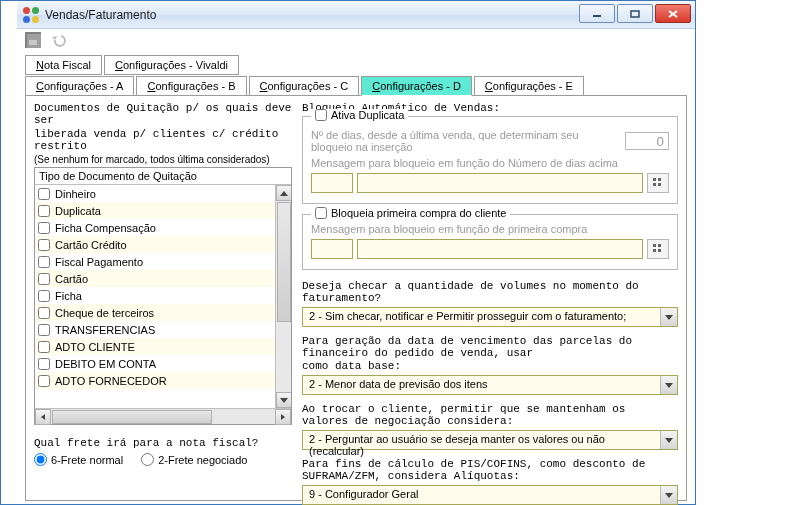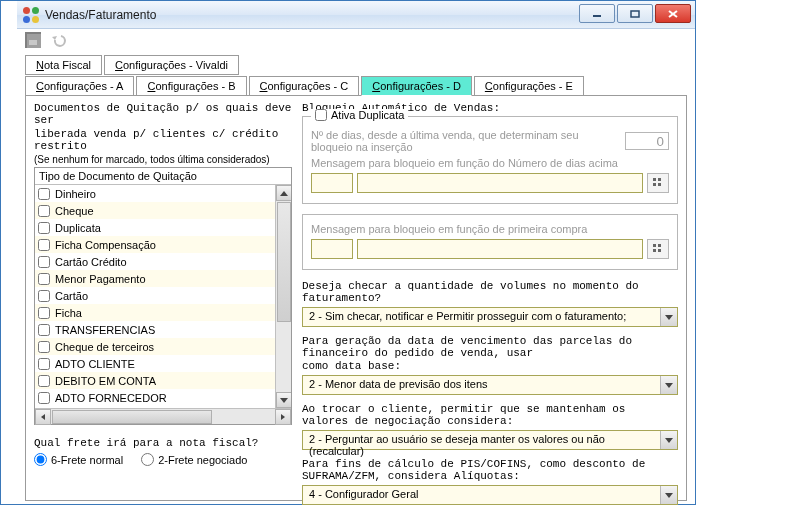--- a/index.html
+++ b/index.html
@@ -304,53 +304,49 @@
           <div class="listbox">
             <div class="listbox-header">Tipo de Documento de Quitação</div>
             <div class="listbox-body">
               <div class="listbox-items" id="list-items">
                   <div class="li-row">
                     <input type="checkbox" style="">
                     <span>Dinheiro</span>
                   </div>
                   <div class="li-row">
                     <input type="checkbox" style="">
-                    <span>Cheque</span>
-                  </div>
-                  <div class="li-row">
-                    <input type="checkbox" style="">
                     <span>Duplicata</span>
                   </div>
                   <div class="li-row">
                     <input type="checkbox" style="">
                     <span>Ficha Compensação</span>
                   </div>
                   <div class="li-row">
                     <input type="checkbox" style="">
                     <span>Cartão Crédito</span>
                   </div>
                   <div class="li-row">
                     <input type="checkbox" style="">
-                    <span>Menor Pagamento</span>
+                    <span>Fiscal Pagamento</span>
                   </div>
                   <div class="li-row">
                     <input type="checkbox" style="">
                     <span>Cartão</span>
                   </div>
                   <div class="li-row">
                     <input type="checkbox" style="">
                     <span>Ficha</span>
                   </div>
                   <div class="li-row">
                     <input type="checkbox" style="">
+                    <span>Cheque de terceiros</span>
+                  </div>
+                  <div class="li-row">
+                    <input type="checkbox" style="">
                     <span>TRANSFERENCIAS</span>
-                  </div>
-                  <div class="li-row">
-                    <input type="checkbox" style="">
-                    <span>Cheque de terceiros</span>
                   </div>
                   <div class="li-row">
                     <input type="checkbox" style="">
                     <span>ADTO CLIENTE</span>
                   </div>
                   <div class="li-row">
                     <input type="checkbox" style="">
                     <span>DEBITO EM CONTA</span>
                   </div>
                   <div class="li-row">
@@ -417,20 +413,24 @@
                     <rect x="2" y="2" width="3" height="3" fill="#666"></rect>
                     <rect x="7" y="2" width="3" height="3" fill="#666"></rect>
                     <rect x="2" y="7" width="3" height="3" fill="#666"></rect>
                     <rect x="7" y="7" width="3" height="3" fill="#666"></rect>
                   </svg>
               </div>
             </div>
           </div>
 
           <div class="group">
+            <div class="group-title">
+              <input type="checkbox" style="">
+              <span>Bloqueia primeira compra do cliente</span>
+            </div>
             <div class="disabled-text">Mensagem para bloqueio em função de primeira compra</div>
             <div class="wide-input-wrap">
               <div class="tiny-input"></div>
               <div class="long-input"></div>
               <div class="icon-btn">
                 <svg width="14" height="14">
                     <rect x="2" y="2" width="3" height="3" fill="#666"></rect>
                     <rect x="7" y="2" width="3" height="3" fill="#666"></rect>
                     <rect x="2" y="7" width="3" height="3" fill="#666"></rect>
                     <rect x="7" y="7" width="3" height="3" fill="#666"></rect>
@@ -459,21 +459,21 @@
           <div class="label section-label">Ao trocar o cliente, permitir que se mantenham os valores de negociação considera:</div>
           <div class="combo">
             <div class="val">2 - Perguntar ao usuário se deseja manter os valores ou não (recalcular)</div>
             <div class="dd">
                 <div class="arrow-down"></div>
               </div>
           </div>
 
           <div class="label section-label">Para fins de cálculo de PIS/COFINS, como desconto de SUFRAMA/ZFM, considera Alíquotas:</div>
           <div class="combo" style="margin-bottom:0;">
-            <div class="val">4 - Configurador Geral</div>
+            <div class="val">9 - Configurador Geral</div>
             <div class="dd">
                 <div class="arrow-down"></div>
               </div>
           </div>
 
         </div>
       </div>
     </div>
 
   </div>

